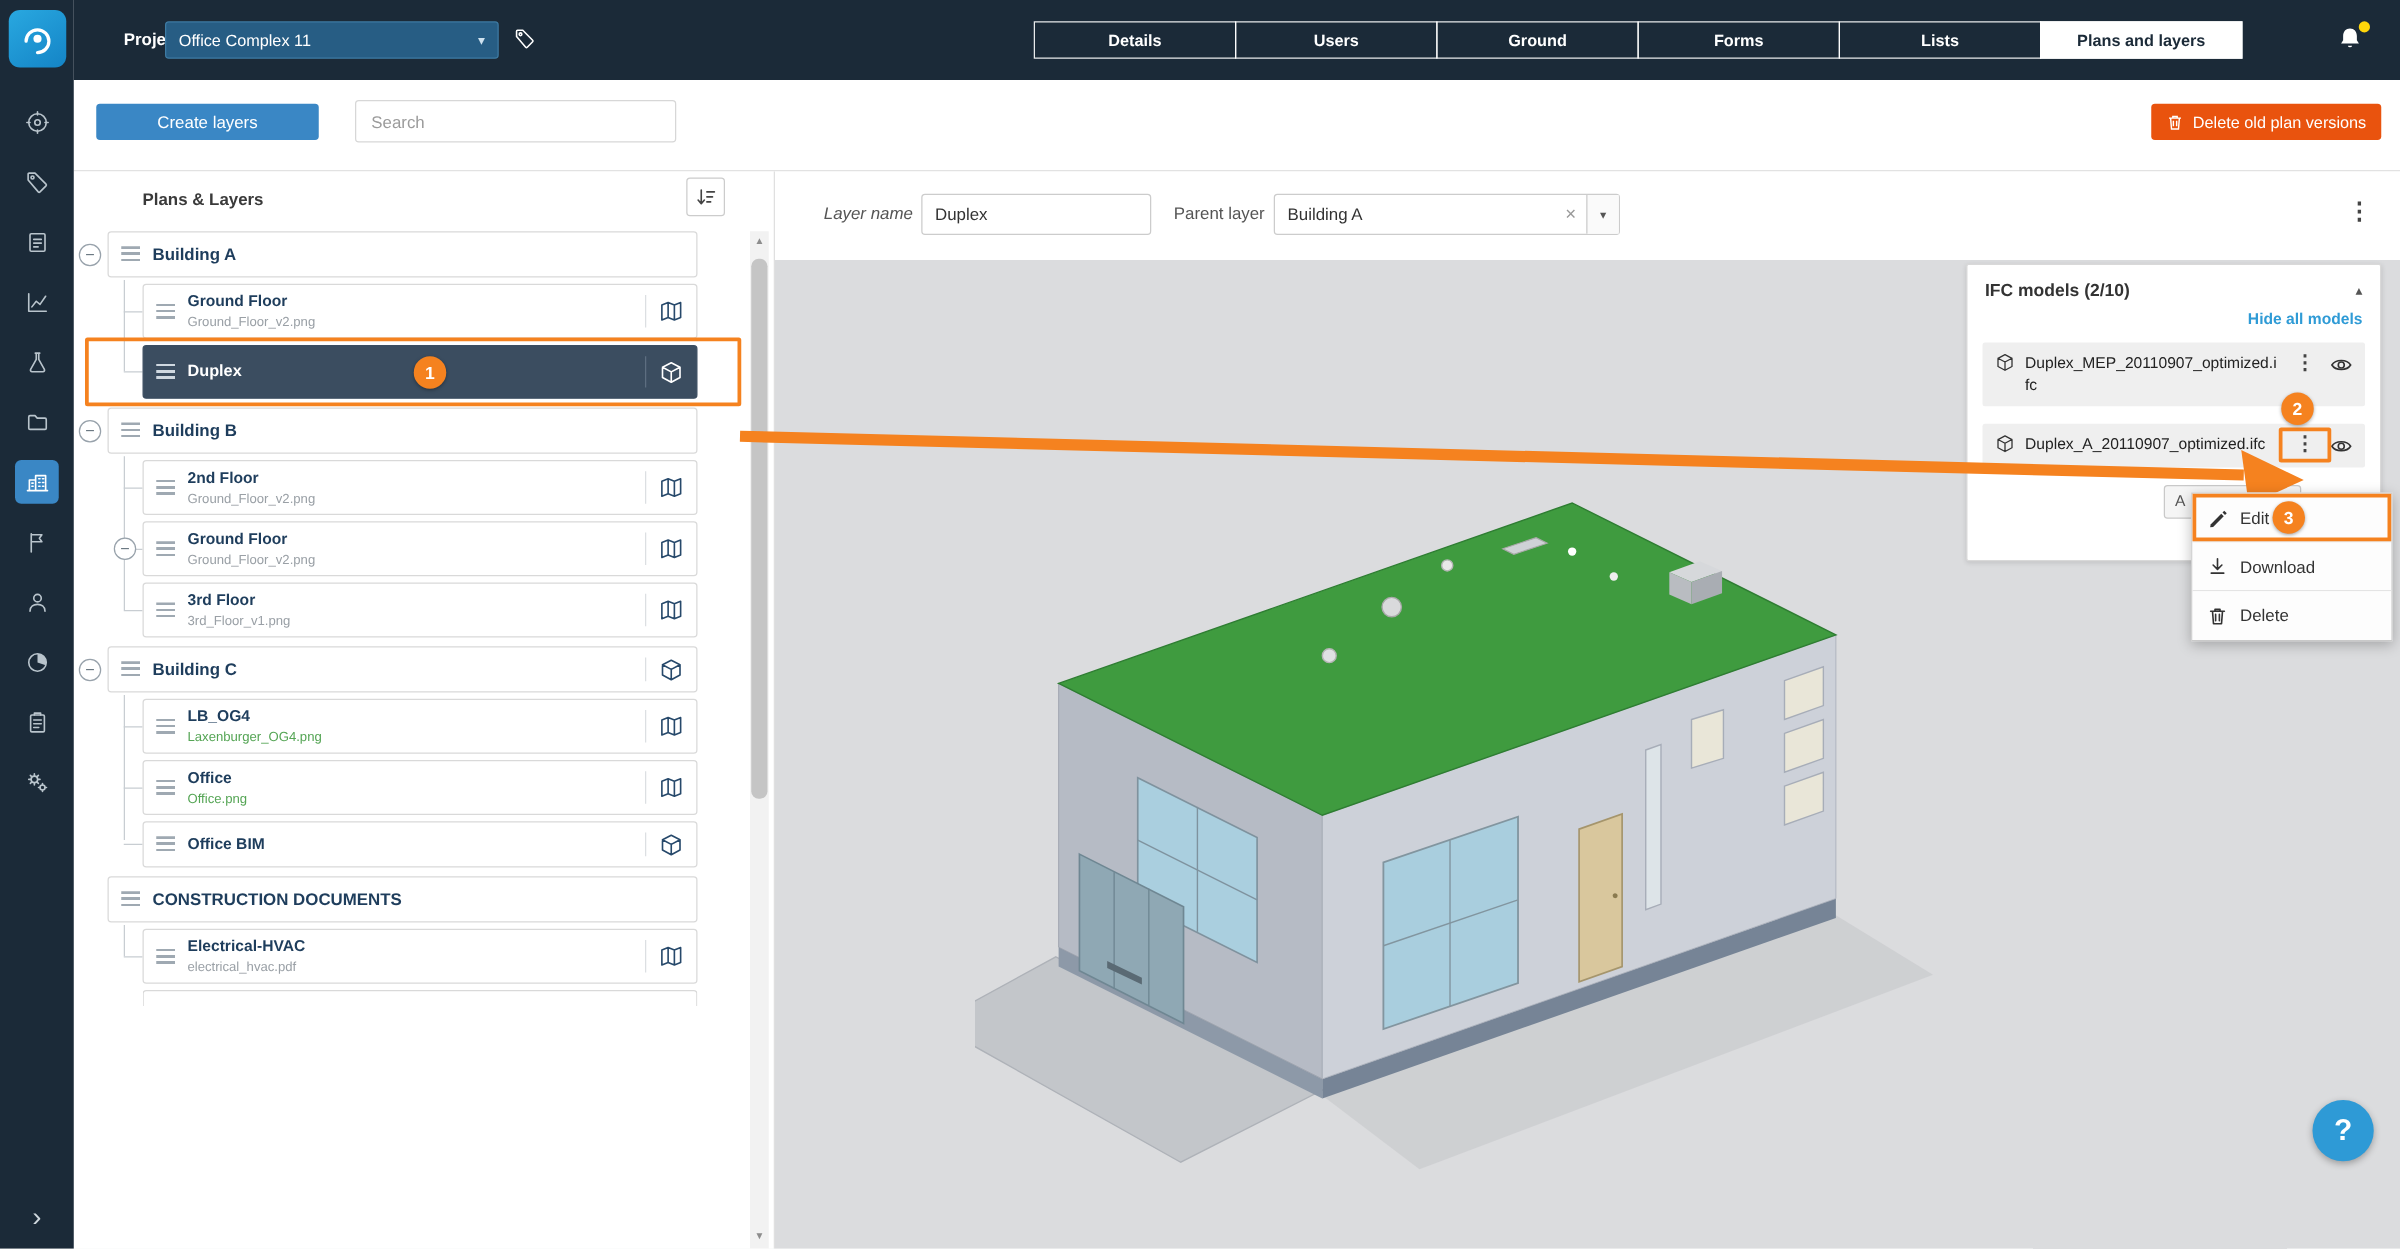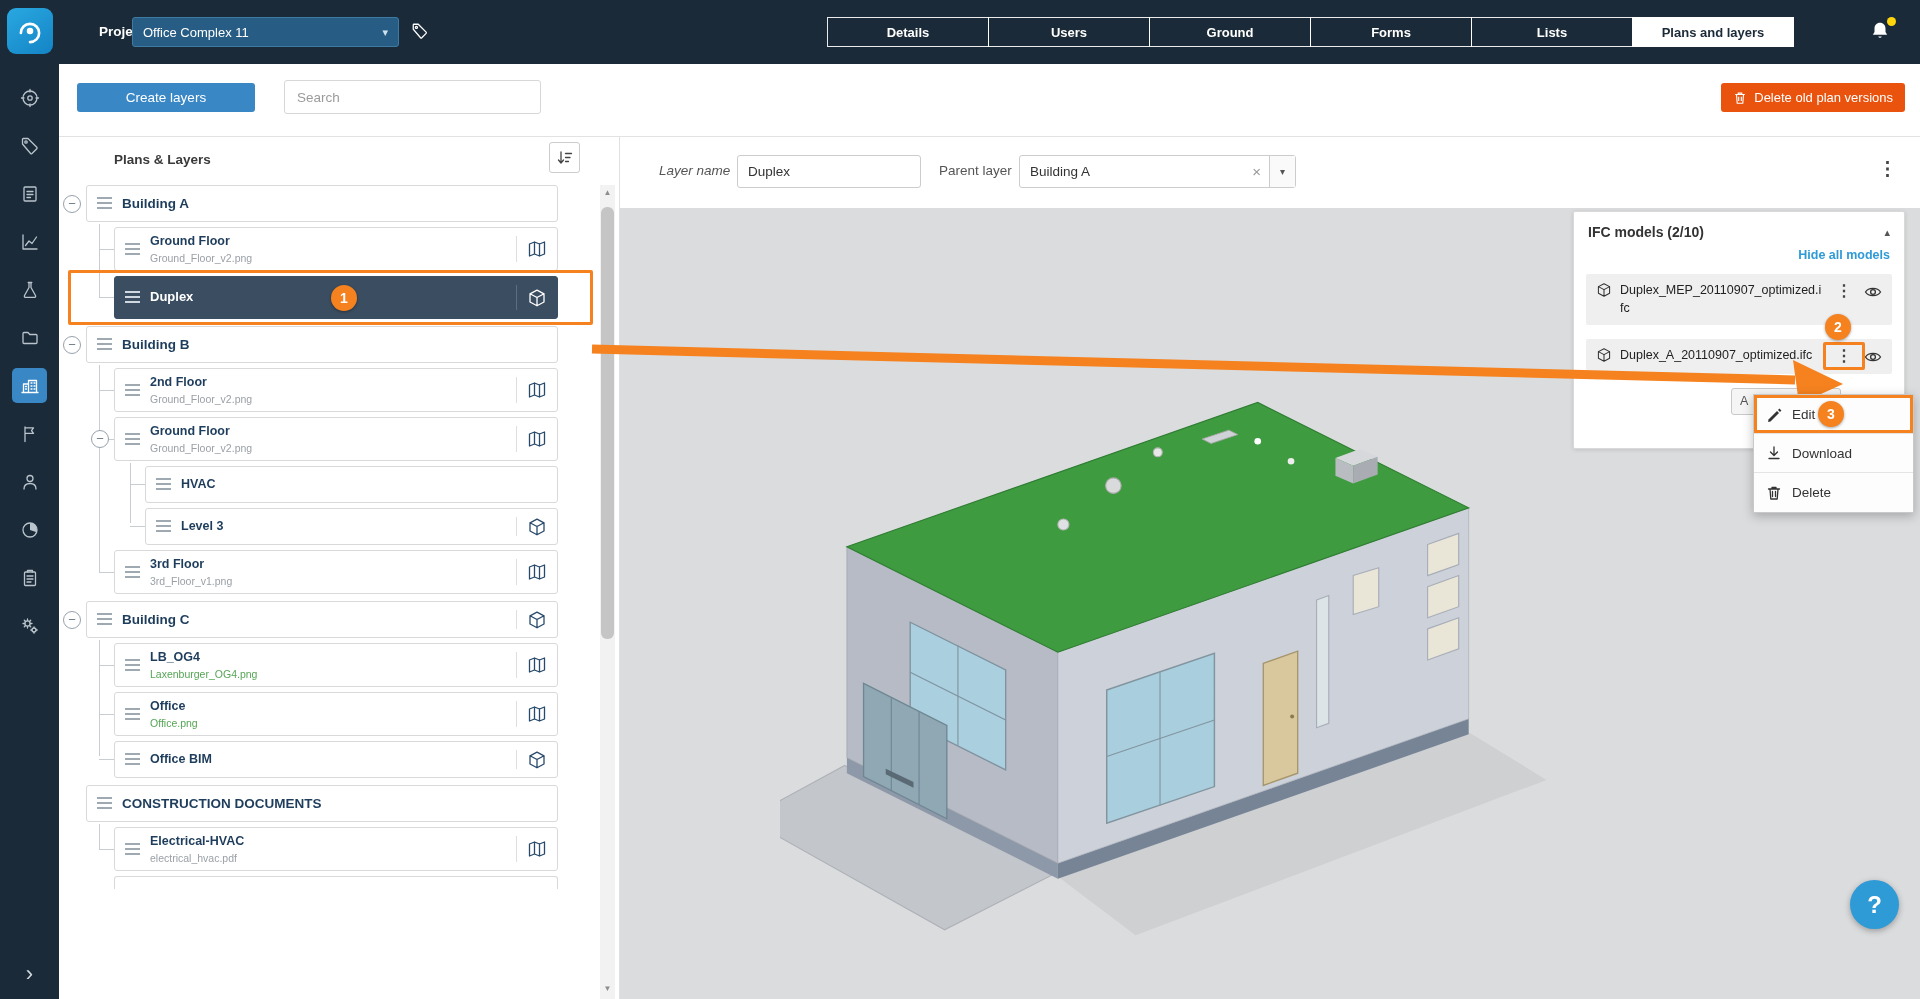--- a/index.html
+++ b/index.html
@@ -363,44 +363,20 @@
                 <div class="t">Ground Floor</div>
                 <div class="s">Ground_Floor_v2.png</div>
               </div>
               <span class="sep"></span>
               <span class="tree-icon">
                 <svg width="20" height="20" viewBox="0 0 20 20">
                     <path d="M2.5,5 L7.5,3 L12.5,5 L17.5,3 V15 L12.5,17 L7.5,15 L2.5,17 Z M7.5,3 V15 M12.5,5 V17"></path>
                   </svg>
               </span>
             </div>
-            <div class="children sub">
-              <div class="child c37">
-                <div class="row item-row one">
-                  <span class="handle"></span>
-                  <div class="tt">
-                    <div class="t">HVAC</div>
-                  </div>
-                </div>
-              </div>
-              <div class="child c37">
-                <div class="row item-row one">
-                  <span class="handle"></span>
-                  <div class="tt">
-                    <div class="t">Level 3</div>
-                  </div>
-                  <span class="sep"></span>
-                  <span class="tree-icon">
-                    <svg width="20" height="20" viewBox="0 0 20 20">
-                        <path d="M10,2.2 L17,5.8 V14 L10,17.8 L3,14 V5.8 Z M3,5.8 L10,9.5 L17,5.8 M10,9.5 V17.8"></path>
-                      </svg>
-                  </span>
-                </div>
-              </div>
-            </div>
           </div>
           <div class="child">
             <div class="row item-row">
               <span class="handle"></span>
               <div class="tt">
                 <div class="t">3rd Floor</div>
                 <div class="s">3rd_Floor_v1.png</div>
               </div>
               <span class="sep"></span>
               <span class="tree-icon">

